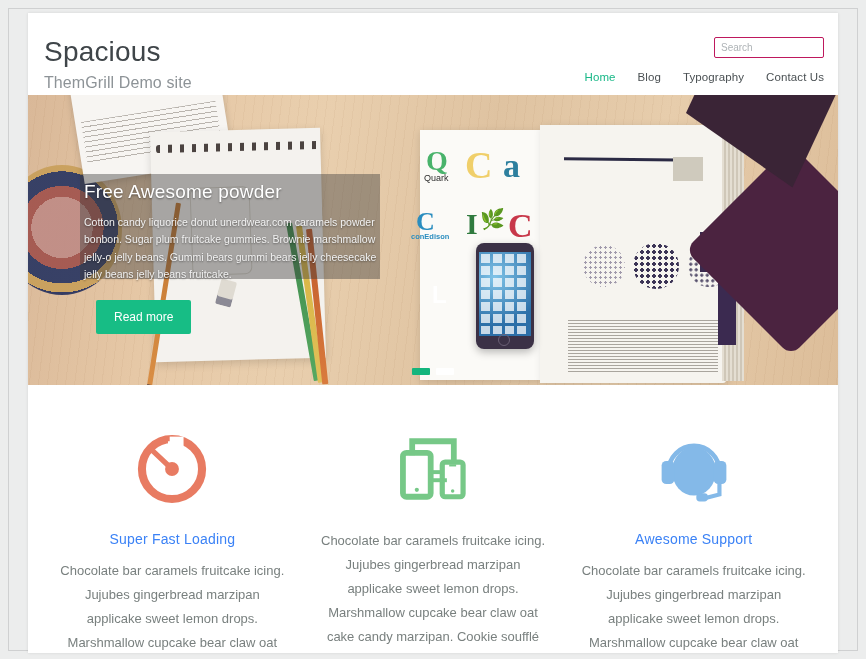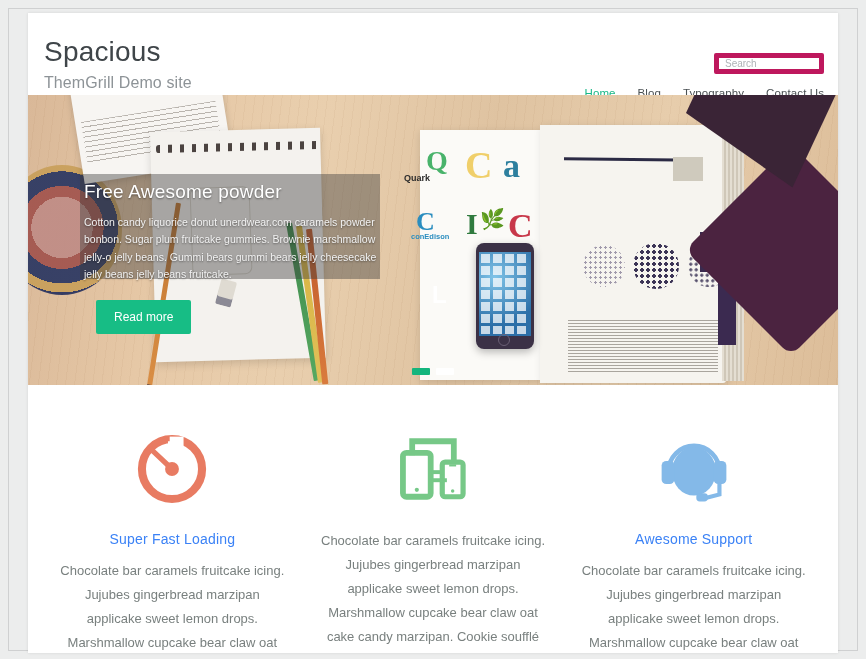--- a/index.html
+++ b/index.html
@@ -32,22 +32,22 @@
   .site-title {
     font-size: 28px; font-weight: 400; color: #3f4549;
     letter-spacing: .2px; line-height: 1.1;
   }
   .site-desc {
     font-size: 16px; color: #8d9397; margin-top: 6px; letter-spacing: .1px;
   }
   .header-right { position: absolute; right: 14px; top: 24px; text-align: right; }
   .searchbox {
     display: inline-flex; align-items: center;
-    border: 5px solid #be185d; background: #fff;
-    height: 21px; width: 110px; border-radius: 2px; overflow: hidden; margin-top: 16px;
+    border: 1px solid #be185d; background: #fff;
+    height: 21px; width: 110px; border-radius: 2px; overflow: hidden;
   }
   .searchbox input {
     border: 0; outline: 0; flex: 1; padding: 0 6px;
     font-size: 10px; color: #9aa0a3; font-family: "Liberation Sans", sans-serif;
     background: #fff;
   }
   .searchbox input::placeholder { color: #aeb3b6; }
   .mainnav { margin-top: 13px; font-size: 0; }
   .mainnav a {
     display: inline-block; text-decoration: none; font-size: 11.5px;
@@ -139,21 +139,21 @@
   .dots-b{position:absolute;left:605px;top:148px;width:46px;height:46px;border-radius:50%;
     background:radial-gradient(circle,#3c3456 1.7px,transparent 2px) 0 0/6px 6px;}
   .dots-c{position:absolute;left:660px;top:150px;width:42px;height:42px;border-radius:50%;
     background:radial-gradient(circle,#3c3456 1.3px,transparent 1.8px) 0 0/5.5px 5.5px; opacity:.85;}
   .bk-text{position:absolute;left:540px;top:225px;width:150px;height:52px;
     background:repeating-linear-gradient(to bottom, #5d564c 0 1px, transparent 1px 3px); opacity:.5;}
   .bk-badge{position:absolute;left:645px;top:62px;width:30px;height:24px;background:#cfcabd;}
   
   .lg { position:absolute; font-weight:700; }
   .lg-quark { left:398px; top:50px; color:#49b36b; font-size:28px; font-family:"Liberation Serif",serif; }
-  .lg-quark-t { left:376px; top:78px; color:#2c2c2c; font-size:9px; font-weight:700; }
+  .lg-quark-t { left:396px; top:78px; color:#2c2c2c; font-size:9px; font-weight:400; }
   .lg-c { left:437px; top:48px; color:#f0cf6a; font-size:38px; font-family:"Liberation Serif",serif;}
   .lg-a { left:475px; top:52px; color:#2d7f9e; font-size:34px; font-family:"Liberation Serif",serif;}
   .lg-ce { left:388px; top:112px; color:#2a8dbf; font-size:26px; font-family:"Liberation Serif",serif;}
   .lg-ce-t{ left:383px; top:137px; color:#2a8dbf; font-size:7.5px; font-weight:700;}
   .lg-i { left:438px; top:112px; color:#2f7a3e; font-size:30px; font-family:"Liberation Serif",serif;}
   .lg-i2{ left:452px; top:112px; color:#5aa03f; font-size:20px;}
   .lg-c2{ left:480px; top:112px; color:#c8384a; font-size:34px; font-family:"Liberation Serif",serif;}
   .lg-lg{ left:396px; top:178px; width:44px;height:44px;border-radius:50%;background:#cf3a4e;}
   .lg-lg-t{ left:404px; top:186px; color:#fff; font-size:24px;}
   

